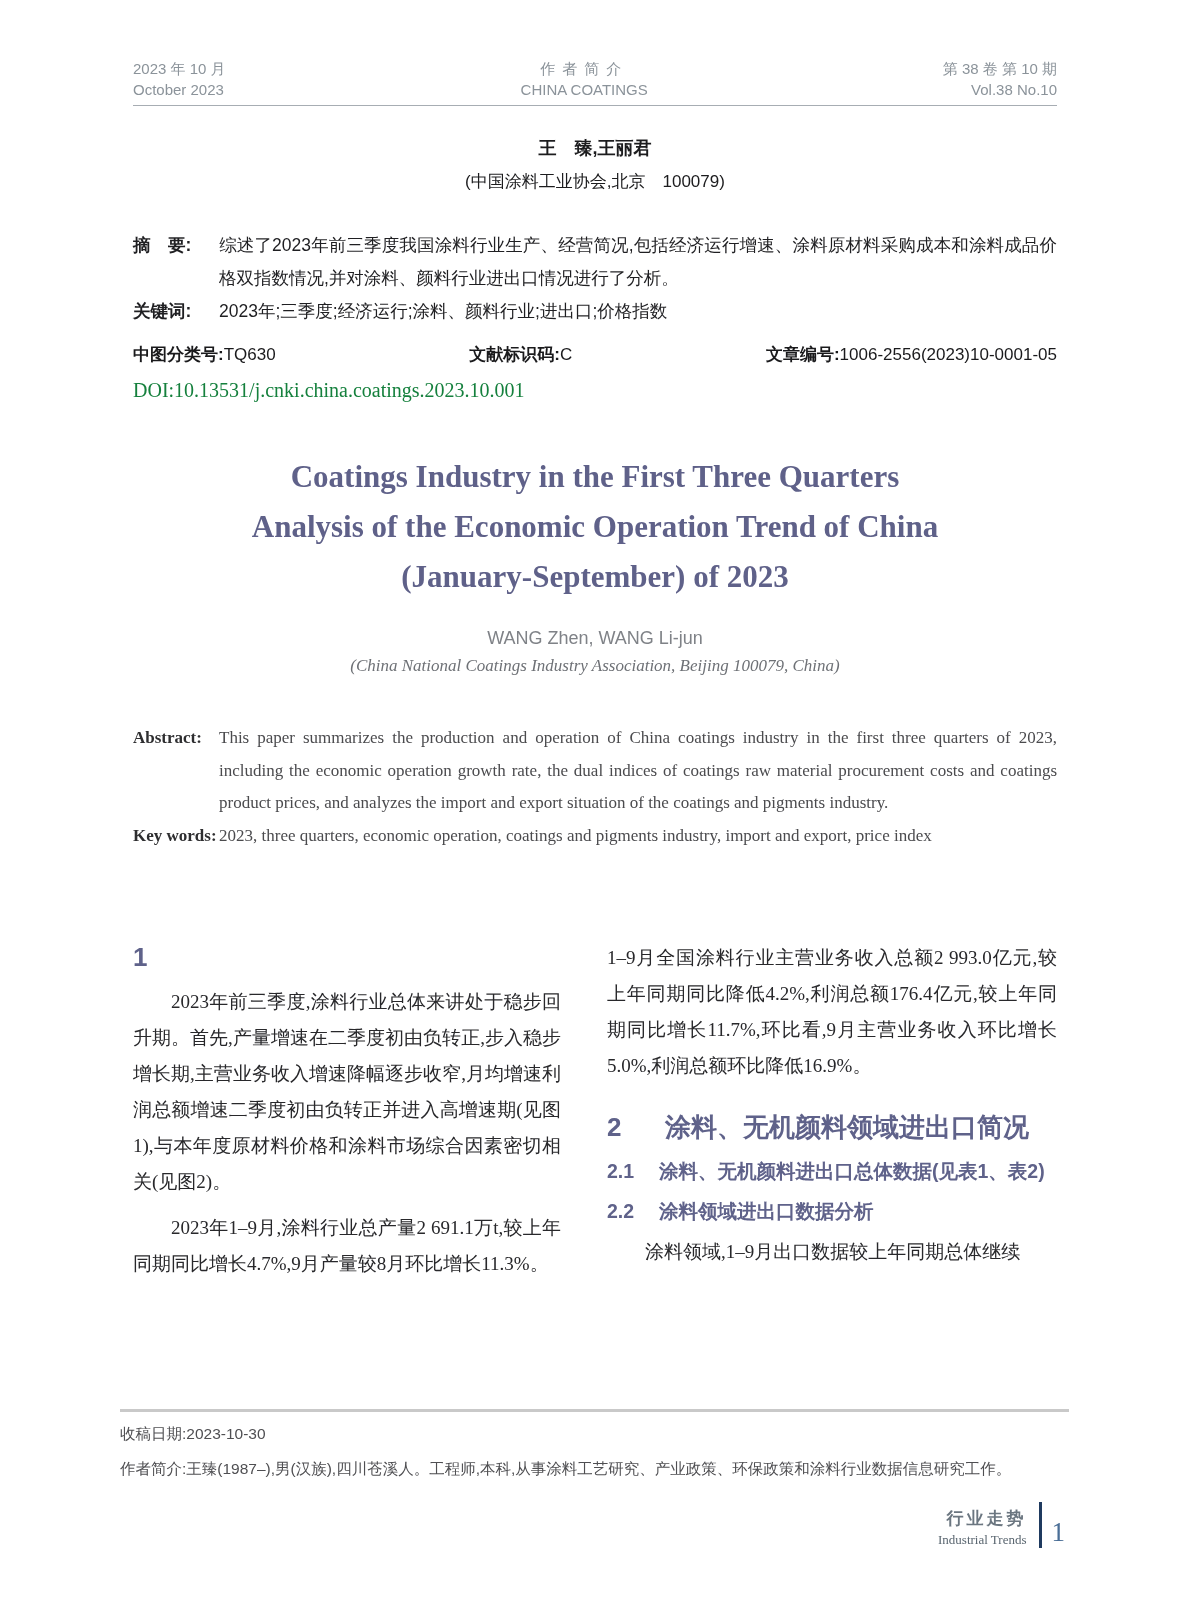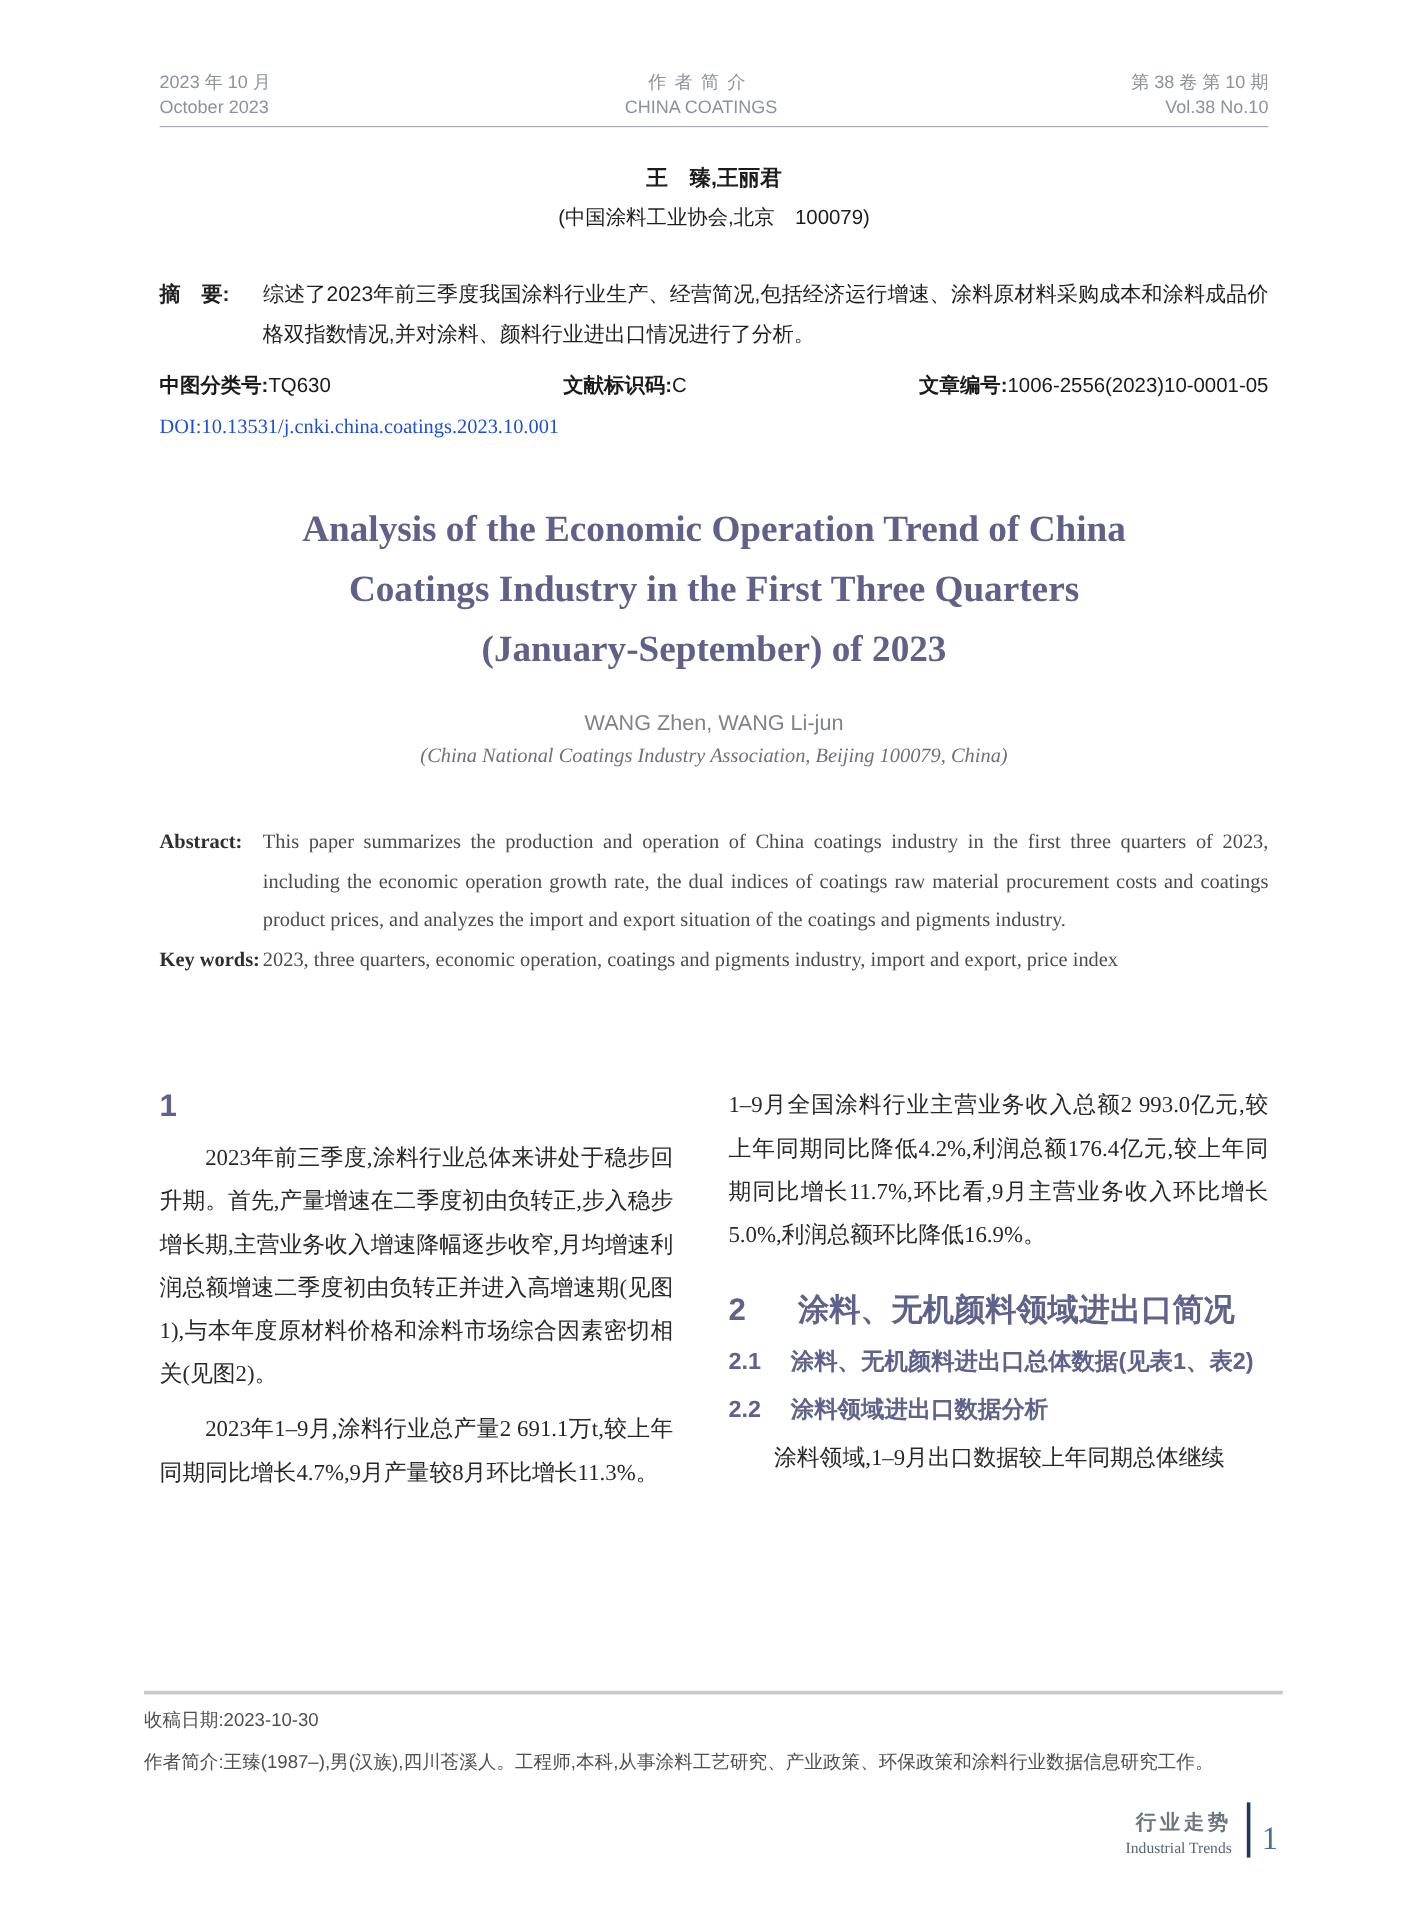--- a/index.html
+++ b/index.html
@@ -32,21 +32,21 @@
 
   
   .hang { padding-left: 86px; text-indent: -86px; }
   .hang .lbl { display: inline-block; width: 86px; text-indent: 0; font-weight: bold; vertical-align: top; }
   .abs-zh-block { margin-top: 36px; font-size: 17.5px; line-height: 33px; color: #1f1f22; text-align: justify; }
   .kw-zh { margin-top: 0; }
 
   .meta-row { display: flex; justify-content: space-between; margin-top: 15px;
               font-size: 17px; color: #1a1a1c; }
   .meta-row b { font-weight: bold; }
-  .doi-line { margin-top: 13px; font-family: "Liberation Serif", serif; font-size: 17px; color: #1d4ed8; }
+  .doi-line { margin-top: 13px; font-family: "Liberation Serif", serif; font-size: 20px; color: #15803d; }
 
   
   .title-en { margin-top: 50px; text-align: center; color: #5f6189;
               font-family: "Liberation Serif", serif; font-weight: bold;
               font-size: 31px; line-height: 50px; }
   .authors-en { margin-top: 26px; text-align: center; font-size: 18px; color: #7f8287; }
   .affil-en { margin-top: 7px; text-align: center; font-family: "Liberation Serif", serif;
               font-style: italic; font-size: 17px; color: #6e7176; }
 
   
@@ -107,32 +107,35 @@
     </div>
     <div class="hdr-rule"></div>
 
     <div class="authors-zh">王　臻,王丽君</div>
     <div class="affil-zh">(中国涂料工业协会,北京　100079)</div>
 
     <div class="abs-zh-block">
       <div class="hang">
         <span class="lbl">摘　要:</span><span>综述了2023年前三季度我国涂料行业生产、经营简况,包括经济运行增速、涂料原材料采购成本和涂料成品价格双指数情况,并对涂料、颜料行业进出口情况进行了分析。</span>
       </div>
+      <div class="hang kw-zh">
+        <span class="lbl">关键词:</span><span>2023年;三季度;经济运行;涂料、颜料行业;进出口;价格指数</span>
+      </div>
     </div>
 
     <div class="meta-row">
       <span><b>中图分类号:</b><span>TQ630</span></span>
       <span><b>文献标识码:</b><span>C</span></span>
       <span><b>文章编号:</b><span>1006-2556(2023)10-0001-05</span></span>
     </div>
     <div class="doi-line">DOI:10.13531/j.cnki.china.coatings.2023.10.001</div>
 
     <div class="title-en">
+      <div>Coatings Industry in the First Three Quarters</div>
       <div>Analysis of the Economic Operation Trend of China</div>
-      <div>Coatings Industry in the First Three Quarters</div>
       <div>(January-September) of 2023</div>
     </div>
     <div class="authors-en">WANG Zhen, WANG Li-jun</div>
     <div class="affil-en">(China National Coatings Industry Association, Beijing 100079, China)</div>
 
     <div class="abs-en-block">
       <div class="hang">
         <span class="lbl" style="font-weight:bold;">Abstract:</span><span>This paper summarizes the production and operation of China coatings industry in the first three quarters of 2023, including the economic operation growth rate, the dual indices of coatings raw material procurement costs and coatings product prices, and analyzes the import and export situation of the coatings and pigments industry.</span>
       </div>
       <div class="hang">

